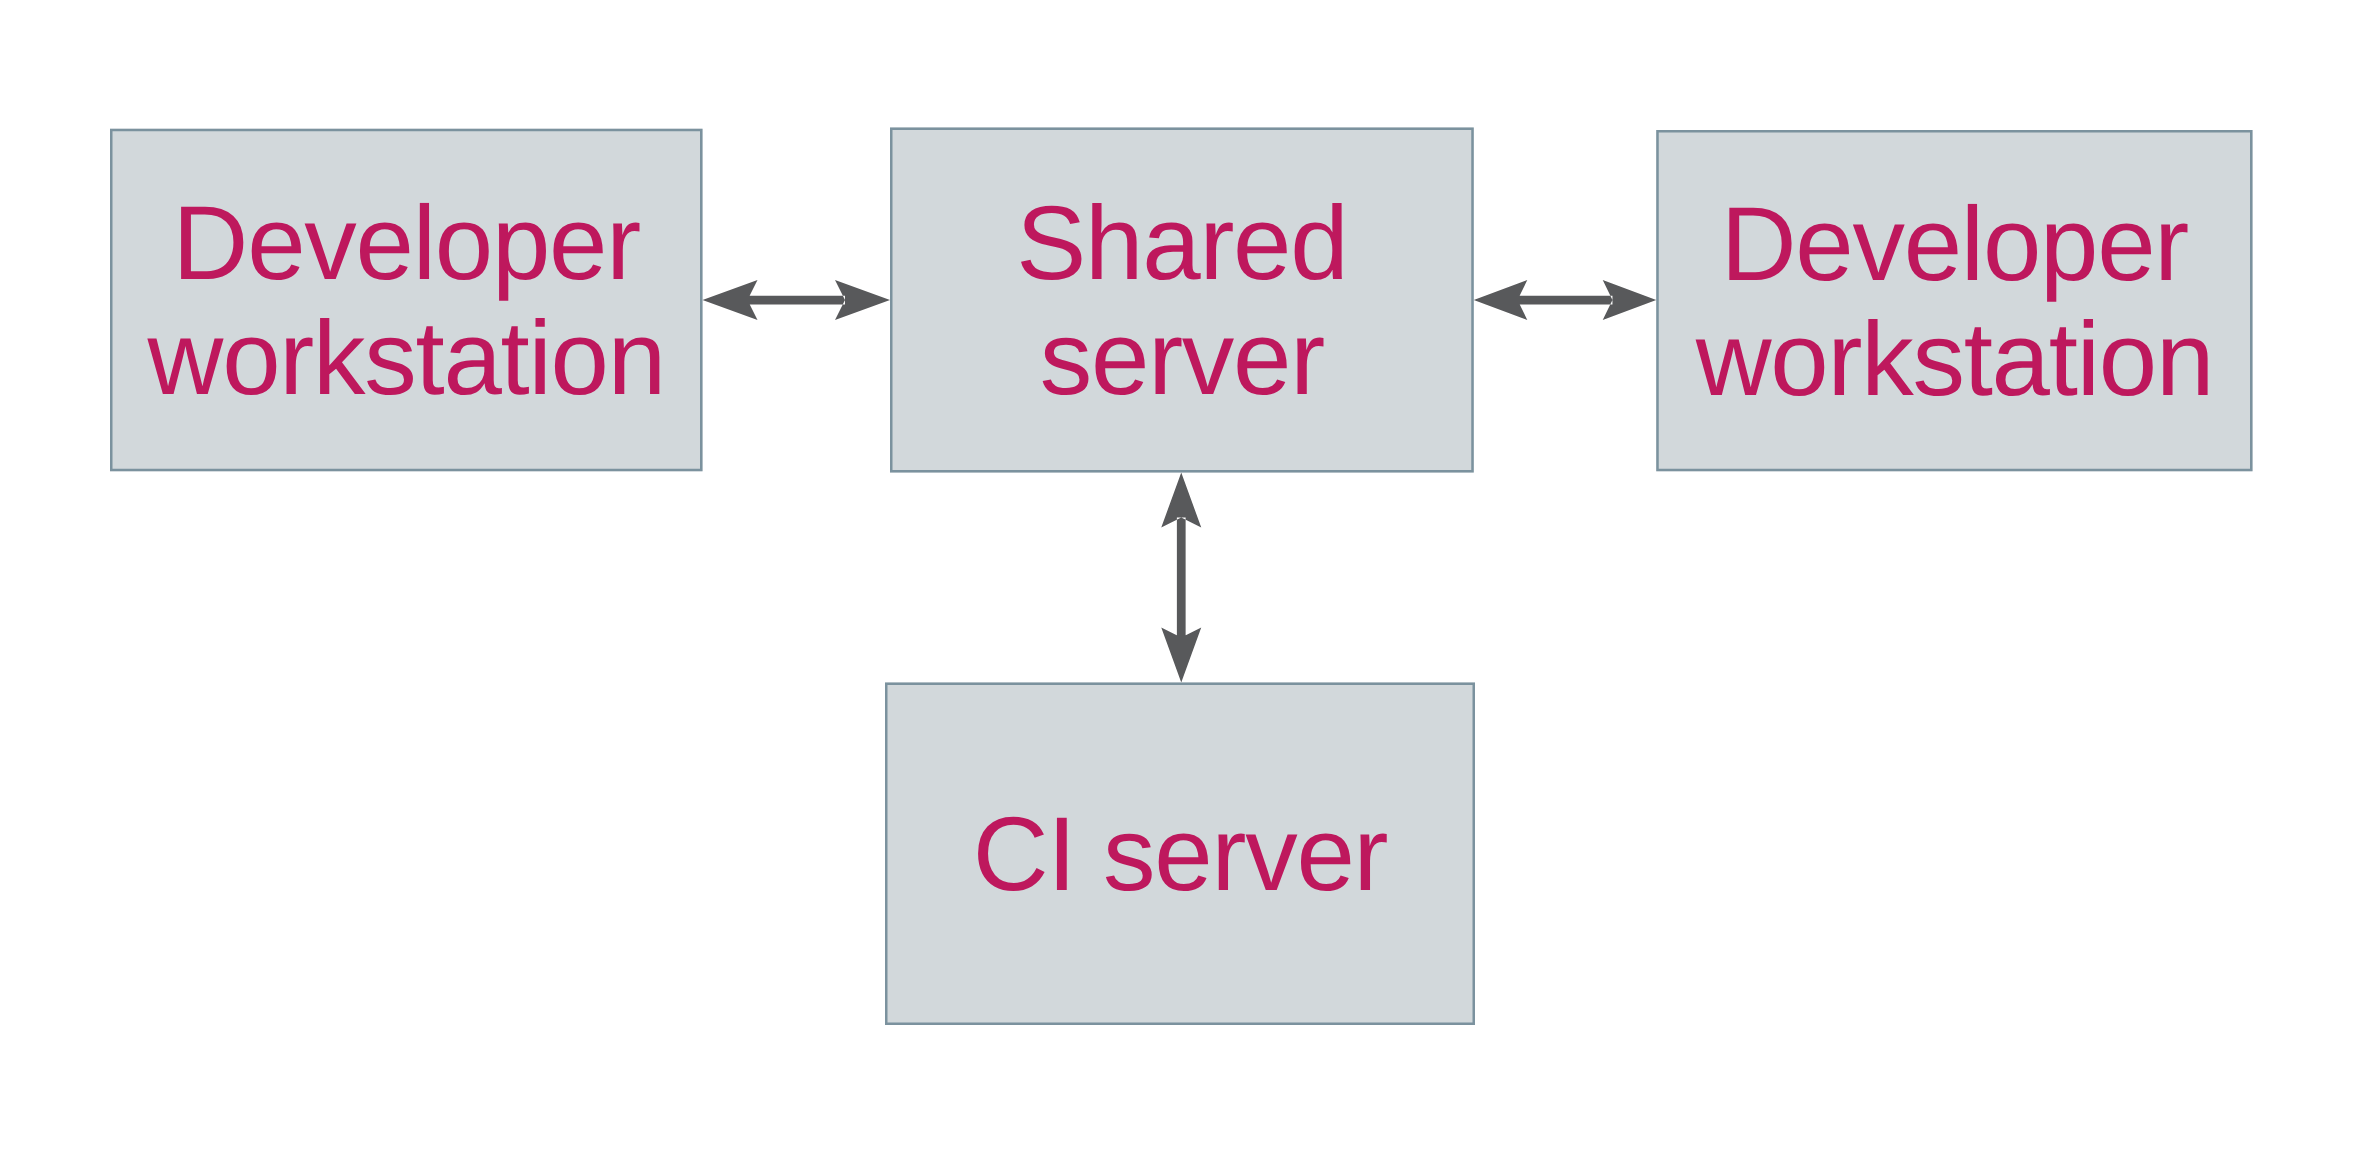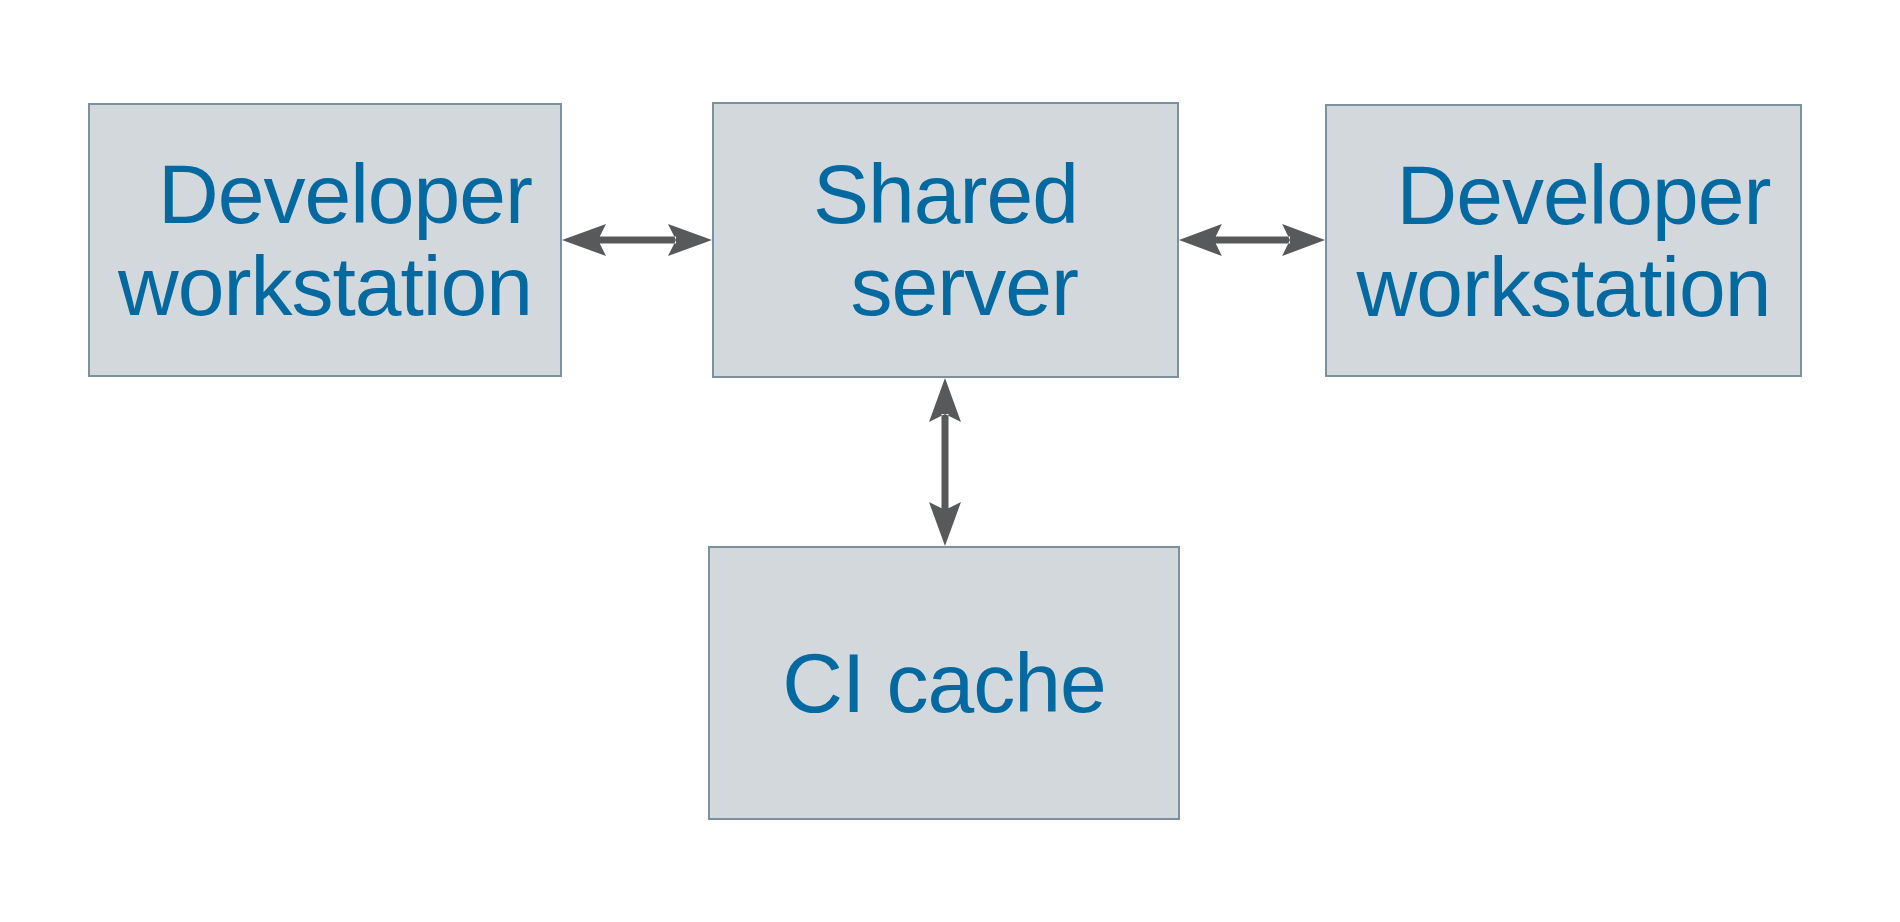--- a/index.html
+++ b/index.html
@@ -21,22 +21,22 @@
     background: #d2d8db;
     border: 2px solid #7b929e;
     display: flex;
     align-items: center;
     justify-content: center;
   }
   .node-label {
     font-size: 84px;
     line-height: 92px;
     letter-spacing: -1px;
-    color: #0369a1;
-    text-align: right;
+    color: #be185d;
+    text-align: center;
     white-space: pre-line;
   }
   .node-dev-left   { left: 88px;   top: 103px; width: 474px; height: 274px; }
   .node-cache      { left: 712px;  top: 102px; width: 467px; height: 276px; }
   .node-dev-right  { left: 1325px; top: 104px; width: 477px; height: 273px; }
   .node-ci         { left: 708px;  top: 546px; width: 472px; height: 274px; }
   .arrow {
     position: absolute;
     display: block;
   }
@@ -58,21 +58,21 @@
     <span class="node-label">Shared
 server</span>
   </div>
 
   <div class="node node-dev-right">
     <span class="node-label">Developer
 workstation</span>
   </div>
 
   <div class="node node-ci">
-    <span class="node-label">CI cache</span>
+    <span class="node-label">CI server</span>
   </div>
 
   <svg class="arrow arrow-left" viewBox="0 0 150 40" preserveAspectRatio="none" xmlns="http://www.w3.org/2000/svg">
     <path d="M0,20 L44,4 L36,20 L44,36 Z M150,20 L106,4 L114,20 L106,36 Z M36,16.5 H114 V23.5 H36 Z" fill="#58595b"></path>
   </svg>
 
   <svg class="arrow arrow-right" viewBox="0 0 150 40" preserveAspectRatio="none" xmlns="http://www.w3.org/2000/svg">
     <path d="M0,20 L44,4 L36,20 L44,36 Z M150,20 L106,4 L114,20 L106,36 Z M36,16.5 H114 V23.5 H36 Z" fill="#58595b"></path>
   </svg>
 

